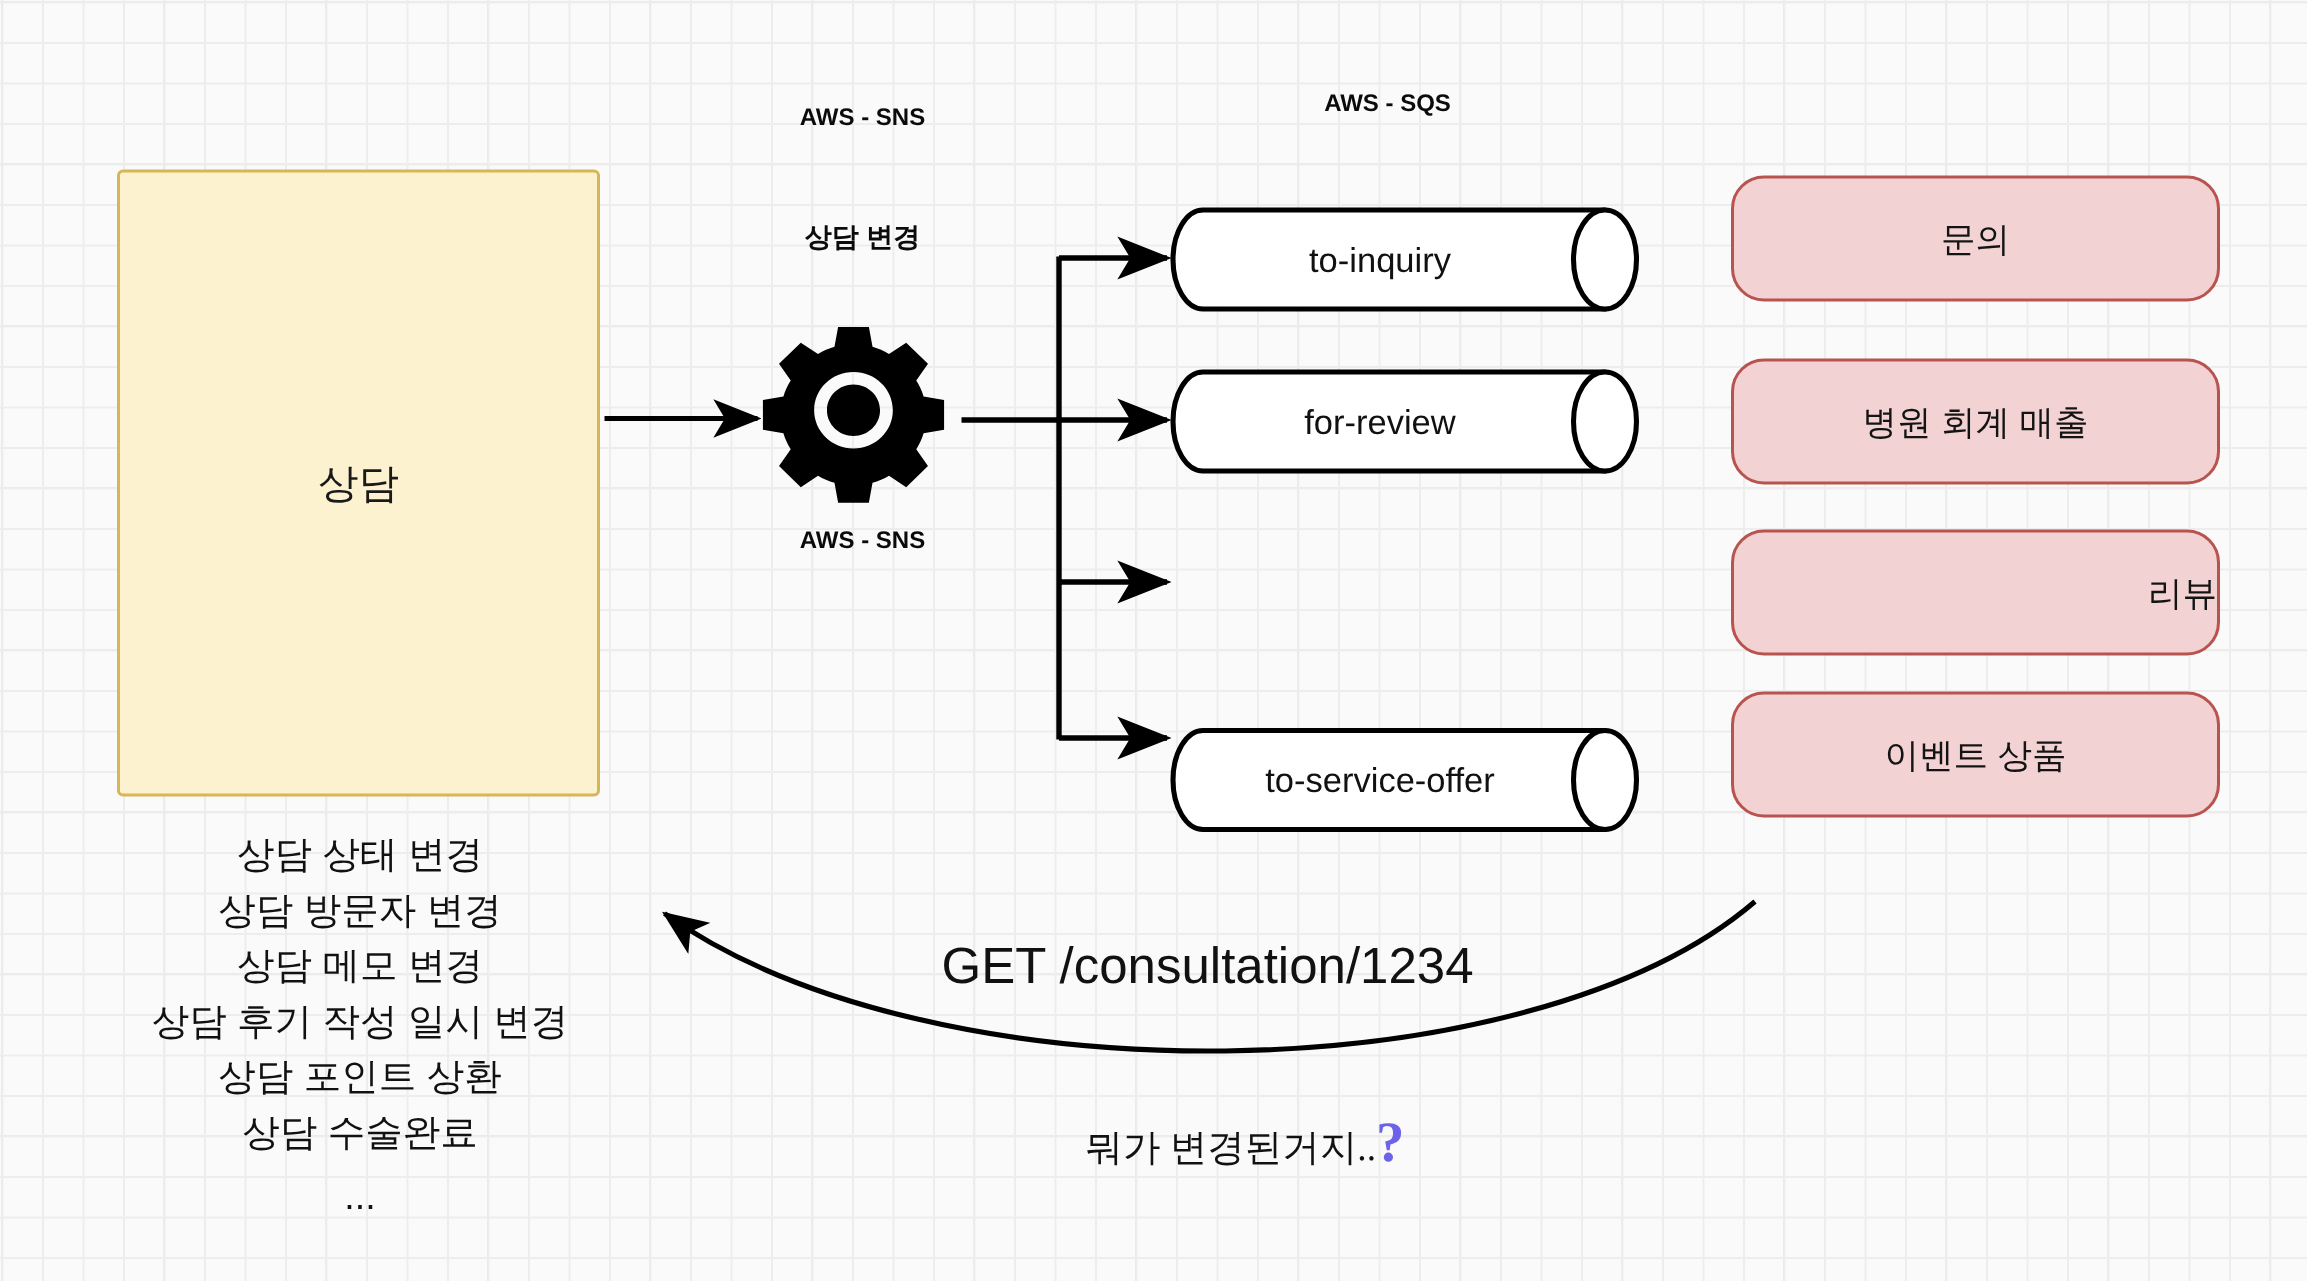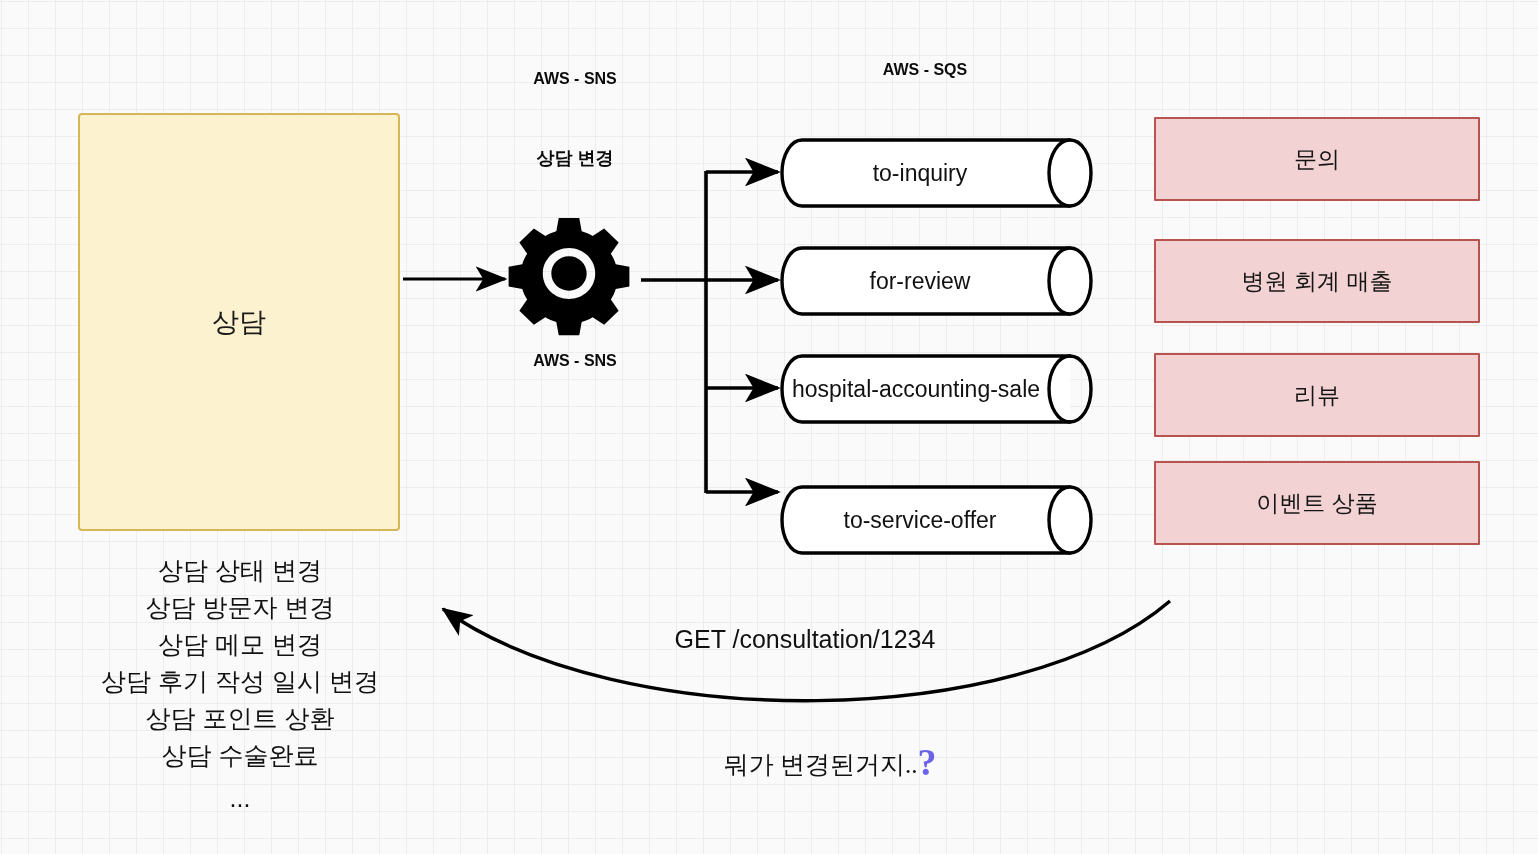--- a/index.html
+++ b/index.html
@@ -107,34 +107,34 @@
     box-sizing: border-box;
   }
 
   
   .consumer-box {
     left: 1154px;
     width: 326px;
     height: 84px;
     background: #f2d2d2;
     border: 2px solid #b85450;
-    border-radius: 1px;
+    border-radius: 22px;
     box-sizing: border-box;
     display: flex;
     align-items: center;
     justify-content: center;
   }
   .consumer-box .consumer-label {
     font-size: 23px;
     color: #141414;
     white-space: nowrap;
   }
   #consumer-0 { top: 117px; }
   #consumer-1 { top: 239px; justify-content: center; }
-  #consumer-2 { top: 353px; }
+  #consumer-2 { top: 353px; justify-content: flex-end; }
   #consumer-3 { top: 461px; }
 
   
   #event-list {
     left: 40px;
     top: 552px;
     width: 400px;
     text-align: center;
   }
   #event-list .event-line {
@@ -148,21 +148,21 @@
     line-height: 48px;
     color: #111111;
   }
 
   
   #get-request-label {
     left: 600px;
     top: 625px;
     width: 410px;
     text-align: center;
-    font-size: 25px;
+    font-size: 34px;
     color: #111111;
     white-space: nowrap;
   }
   #question-line {
     left: 620px;
     top: 748px;
     width: 420px;
     text-align: center;
     white-space: nowrap;
     font-family: Liberation Serif, serif;
@@ -251,27 +251,20 @@
   </div>
 
   <div class="abs queue" id="queue-1">
     <svg viewBox="0 0 314 70">
       <path d="M290,2 L22,2 A20,33 0 0 0 22,68 L290,68" fill="#ffffff" stroke="#000000" stroke-width="3.4" stroke-linecap="round"></path>
       <ellipse cx="290" cy="35" rx="21" ry="33" fill="#ffffff" stroke="#000000" stroke-width="3.4"></ellipse>
     </svg>
     <div class="queue-text">for-review</div>
   </div>
 
-  <div class="abs queue" id="queue-2">
-    <svg viewBox="0 0 314 70">
-      <path d="M290,2 L22,2 A20,33 0 0 0 22,68 L290,68" fill="#ffffff" stroke="#000000" stroke-width="3.4" stroke-linecap="round"></path>
-      <ellipse cx="290" cy="35" rx="21" ry="33" fill="none" stroke="#000000" stroke-width="3.4"></ellipse>
-    </svg>
-    <div class="queue-text">hospital-accounting-sale</div>
-  </div>
 
   <div class="abs queue" id="queue-3">
     <svg viewBox="0 0 314 70">
       <path d="M290,2 L22,2 A20,33 0 0 0 22,68 L290,68" fill="#ffffff" stroke="#000000" stroke-width="3.4" stroke-linecap="round"></path>
       <ellipse cx="290" cy="35" rx="21" ry="33" fill="#ffffff" stroke="#000000" stroke-width="3.4"></ellipse>
     </svg>
     <div class="queue-text">to-service-offer</div>
   </div>
 
   <div class="abs consumer-box" id="consumer-0">

